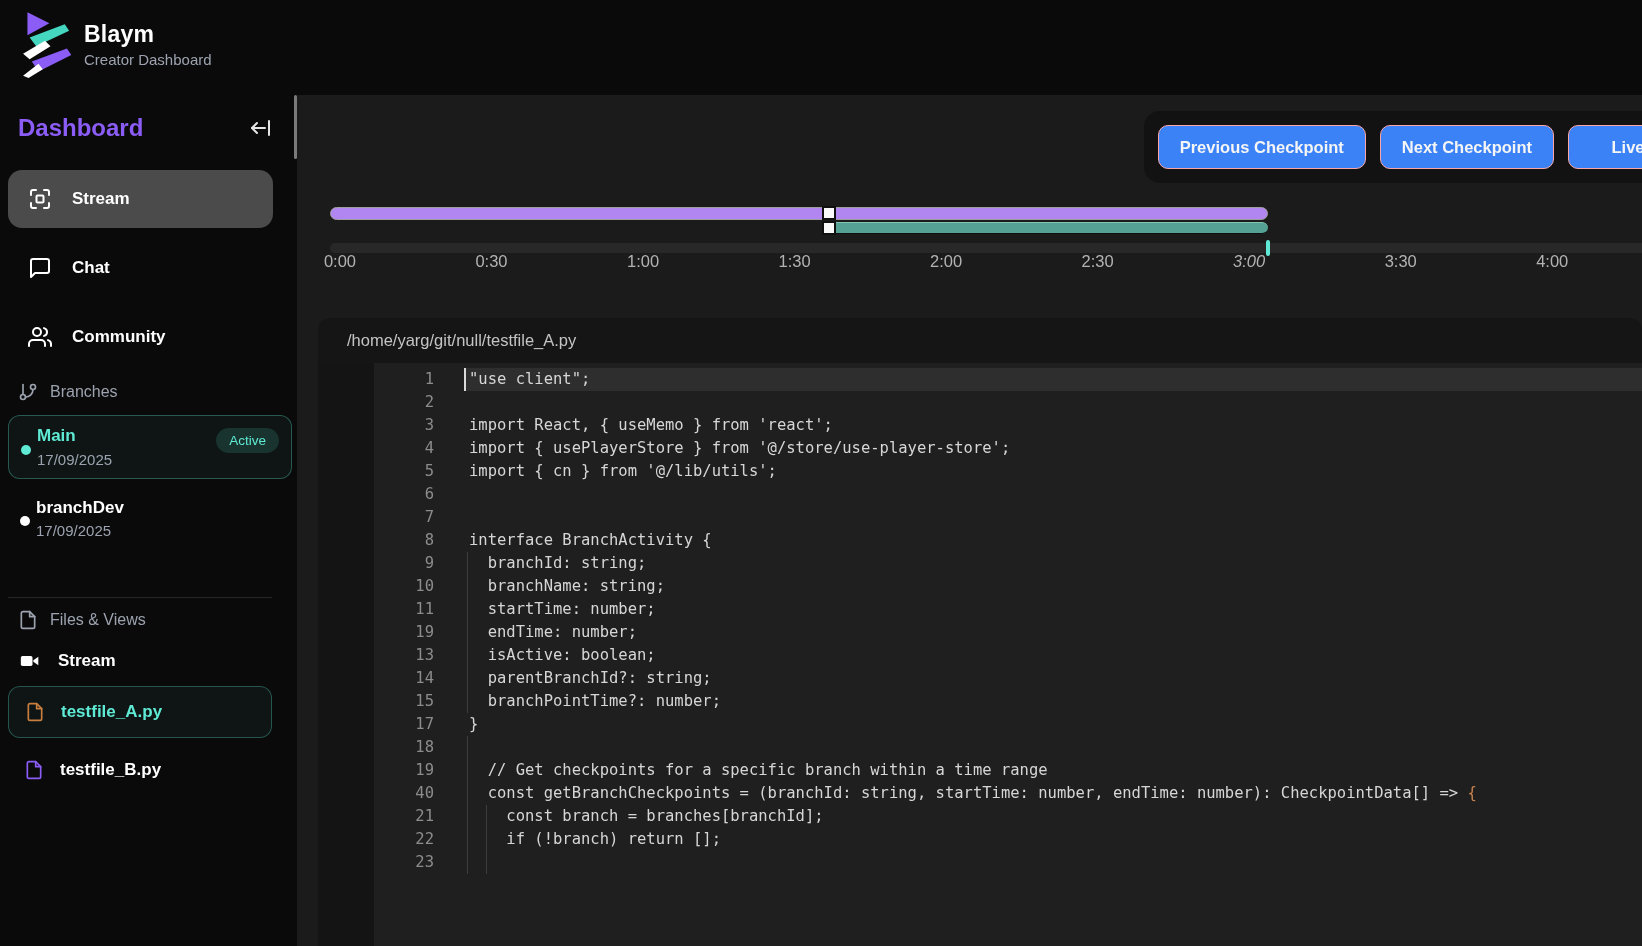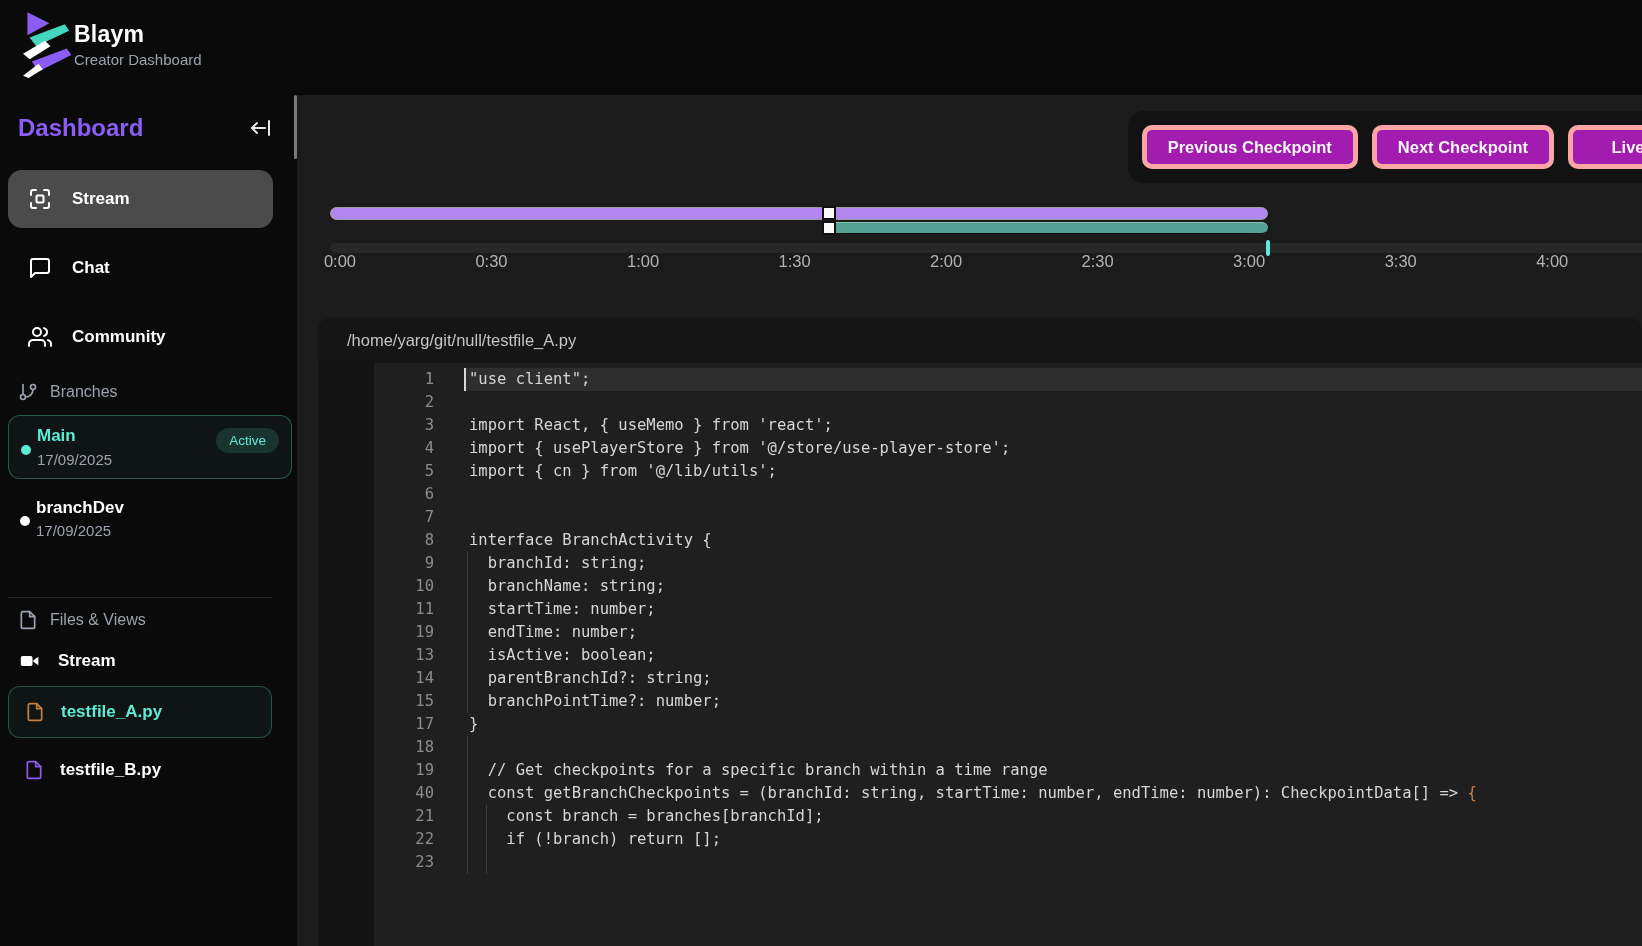--- a/index.html
+++ b/index.html
@@ -2,21 +2,21 @@
 <html><head>
 <meta charset="utf-8">
 <style>
   * { margin:0; padding:0; box-sizing:border-box; }
   html,body { width:1642px; height:946px; overflow:hidden; background:#0a0a0a;
     font-family:"Liberation Sans", sans-serif; }
   body { position:relative; color:#fff; }
 
   
   .sidebar { position:absolute; left:0; top:0; width:297px; height:946px; background:#0a0a0a; z-index:3; }
-  .brand { position:absolute; left:16px; top:10px; display:flex; align-items:center; }
+  .brand { position:absolute; left:16px; top:10px; display:flex; align-items:center; gap:10px; }
   .brand-logo { width:58px; height:68px; }
   .brand-name { font-size:23px; font-weight:700; color:#fff; letter-spacing:.2px; }
   .brand-sub { font-size:15px; color:#9ca3af; margin-top:3px; }
   .side-head { position:absolute; left:18px; right:24px; top:114px; display:flex; align-items:center; justify-content:space-between; }
   .side-title { font-size:24px; font-weight:700; color:#8b5cf6; }
   .collapse-btn { width:24px; height:24px; color:#e5e5e5; cursor:pointer; }
   .scroll-thumb { position:absolute; left:294px; top:95px; width:3px; height:64px; background:#7a7a7a; border-radius:2px; }
 
   .nav { position:absolute; left:8px; right:24px; top:170px; display:flex; flex-direction:column; gap:11px; }
   .nav-item { height:58px; border-radius:14px; display:flex; align-items:center; padding-left:20px; gap:20px; cursor:pointer; }
@@ -52,21 +52,21 @@
   .ficon { width:20px; height:20px; flex:none; }
   .ficon.white { color:#fff; } .ficon.orange { color:#c87e3e; } .ficon.purple { color:#8b5cf6; }
   .fname { font-size:17px; font-weight:700; color:#fff; }
   .fname.teal { color:#5eead4; }
 
   
   .main { position:absolute; left:297px; top:95px; right:0; bottom:0; background:#1b1b1b; }
 
   .controls { position:absolute; top:16px; right:-60px; height:72px; background:#121212; border-radius:16px;
     display:flex; align-items:center; gap:14px; padding:0 14px; }
-  .ctl-btn { height:44px; padding:0 21px; border-radius:10px; background:#a21caf; border:5px solid #fca5a5;
+  .ctl-btn { height:44px; padding:0 21px; border-radius:10px; background:#3b82f6; border:1px solid #fca5a5;
     color:#f5f5f5; font-size:16.5px; font-weight:700; font-family:"Liberation Sans",sans-serif; cursor:pointer; white-space:nowrap; }
   .ctl-btn.live { width:120px; }
 
   .timeline { position:absolute; left:33px; right:0; top:0; height:190px; }
   .bar-main { position:absolute; left:0; top:112px; width:71.5%; height:13px; border-radius:7px;
     background:#b286f0; border:1.5px solid #9e9e9e; }
   .bar-branch { position:absolute; left:38%; top:127px; width:33.5%; height:12px; border-radius:6px;
     background:#55a294; border-top:1.5px solid #84c2b4; border-bottom:1px solid #0f0f0f; }
   .handle { position:absolute; width:14px; height:14px; background:#fafafa; border:2px solid #101010; z-index:2; cursor:grab; }
   .handle-1 { left:calc(38% - 7px); top:111px; }
@@ -220,21 +220,21 @@
     <div class="handle handle-2"></div>
     <div class="track2"></div>
     <div class="tick"></div>
     <div>
         <span class="tlabel" style="left: 0.76%;">0:00</span>
         <span class="tlabel" style="left: 12.31%;">0:30</span>
         <span class="tlabel" style="left: 23.86%;">1:00</span>
         <span class="tlabel" style="left: 35.41%;">1:30</span>
         <span class="tlabel" style="left: 46.96%;">2:00</span>
         <span class="tlabel" style="left: 58.51%;">2:30</span>
-        <span class="tlabel" style="left: 70.06%;">3:00</span>
+        <span class="tlabel" style="left: 70.06%; font-style: italic;">3:00</span>
         <span class="tlabel" style="left: 81.61%;">3:30</span>
         <span class="tlabel" style="left: 93.16%;">4:00</span>
       </div>
   </div>
 
   <div class="editor">
     <div class="ed-header">
       <span>/home/yarg/git/null/testfile_A.py</span>
     </div>
     <div class="gutter-strip"></div>

